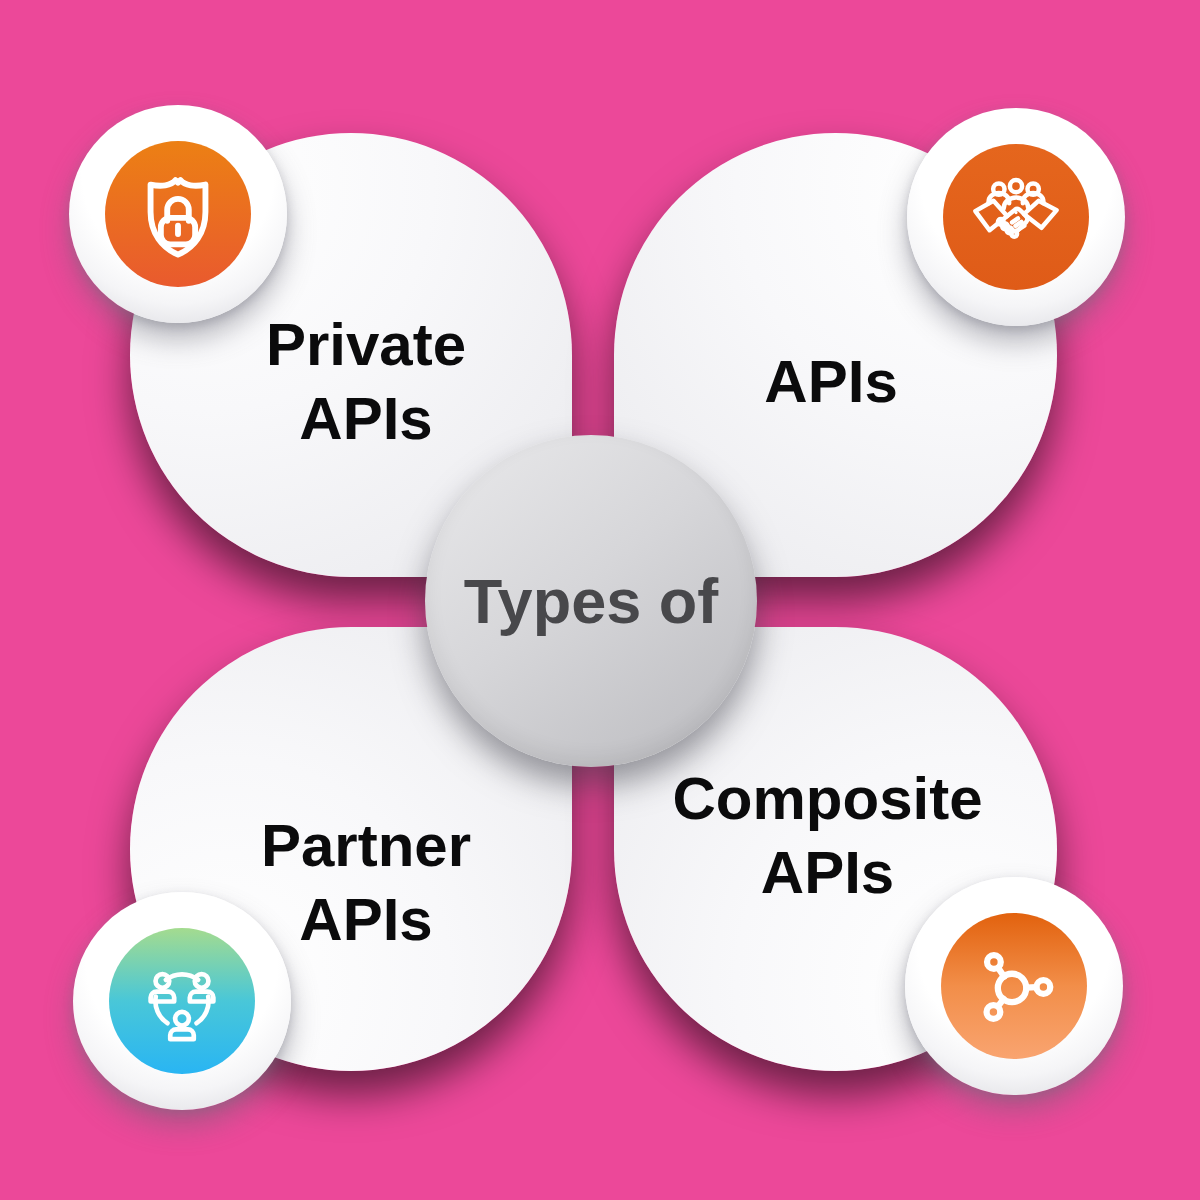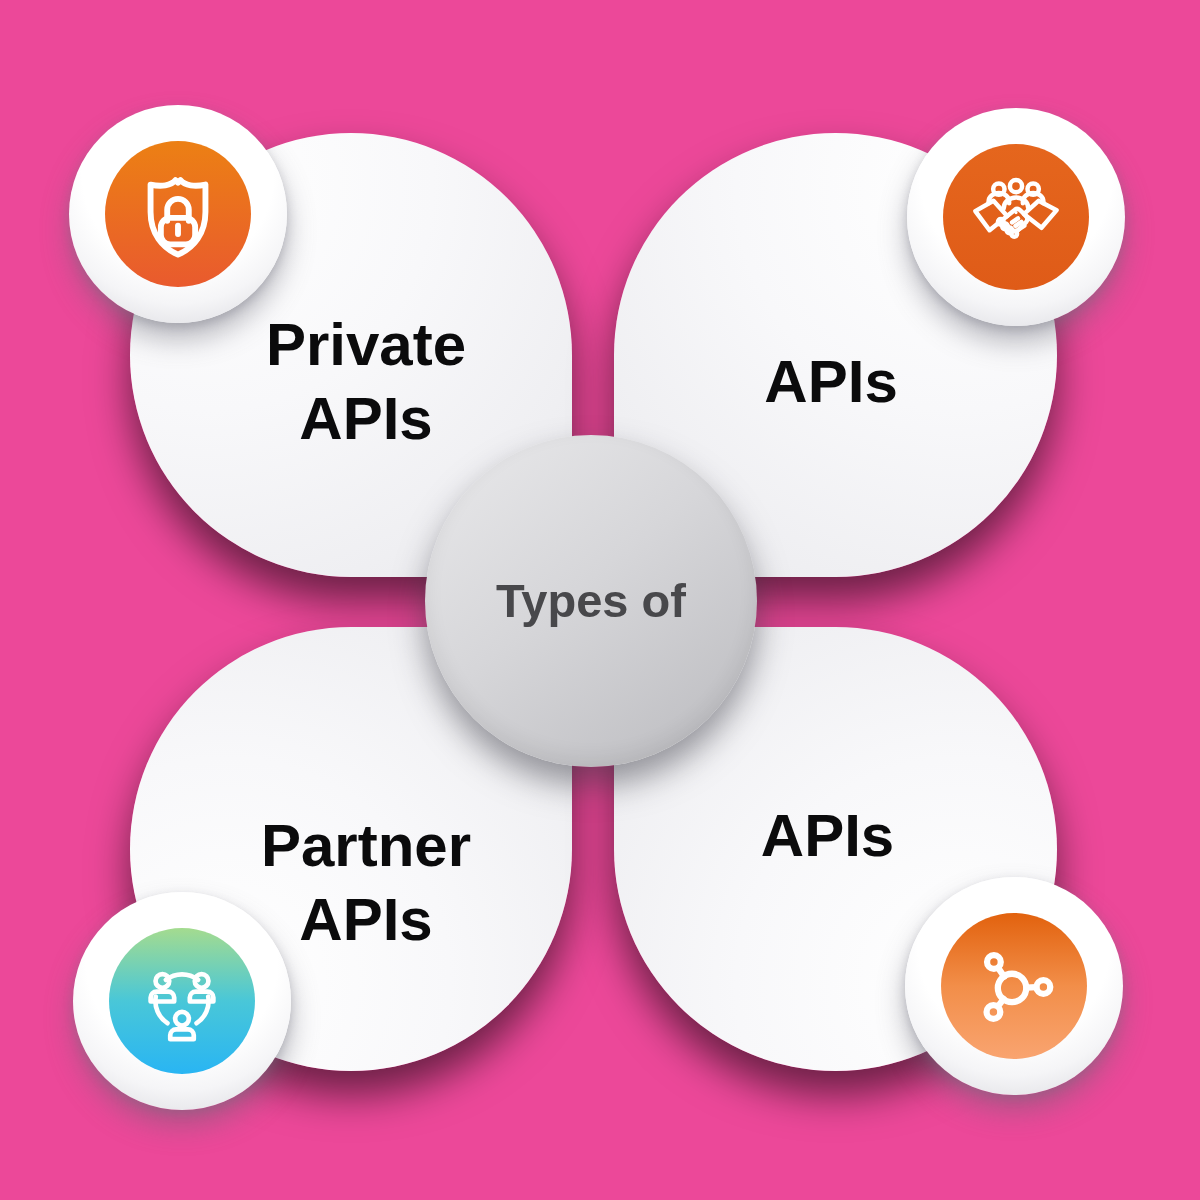--- a/index.html
+++ b/index.html
@@ -29,21 +29,21 @@
   .petal--tr .petal-title{left:49%;top:56%;}
   .petal--bl .petal-title{left:53.4%;top:47%;margin-top:47px;}
   .petal--br .petal-title{left:48.2%;top:47%;}
   
   .center-circle{
     position:absolute;left:425px;top:435px;width:332px;height:332px;border-radius:50%;z-index:2;
     background:linear-gradient(142deg,#e6e6e8 8%,#d6d6d9 46%,#bcbcc0 96%);
     box-shadow:0 18px 32px rgba(55,55,65,.5), inset 0 -8px 20px rgba(0,0,0,.07);
     display:flex;flex-direction:column;align-items:center;justify-content:center;
   }
-  .center-line1{font-weight:700;font-size:47px;line-height:54px;color:#48484B;}
+  .center-line1{font-weight:700;font-size:63px;line-height:54px;color:#48484B;}
   .center-line2{font-weight:700;font-size:74px;line-height:84px;color:#444447;letter-spacing:1px;}
   
   .badge{
     position:absolute;width:218px;height:218px;border-radius:50%;z-index:3;
     background:radial-gradient(circle at 50% 32%, #ffffff 52%, #f5f5f7 70%, #e3e3e7 86%, #ccccd2 100%);
     box-shadow:0 16px 28px rgba(100,100,112,.45), 0 4px 10px rgba(120,120,132,.3);
   }
   .badge--private{left:69px;top:105px;}
   .badge--public{left:907px;top:108px;}
   .badge--partner{left:73px;top:892px;}
@@ -74,20 +74,21 @@
 
   <div class="petal petal--bl">
     <div class="petal-title">
       <div>Partner</div>
       <div>APIs</div>
     </div>
   </div>
 
   <div class="petal petal--br">
     <div class="petal-title">
+      <div>Composite</div>
       <div>APIs</div>
     </div>
   </div>
 
   <div class="center-circle">
     <div class="center-line1">Types of</div>
   </div>
 
   <div class="badge badge--private">
     <div class="badge-core" style="background: linear-gradient(rgb(236, 128, 20), rgb(233, 90, 46));">

